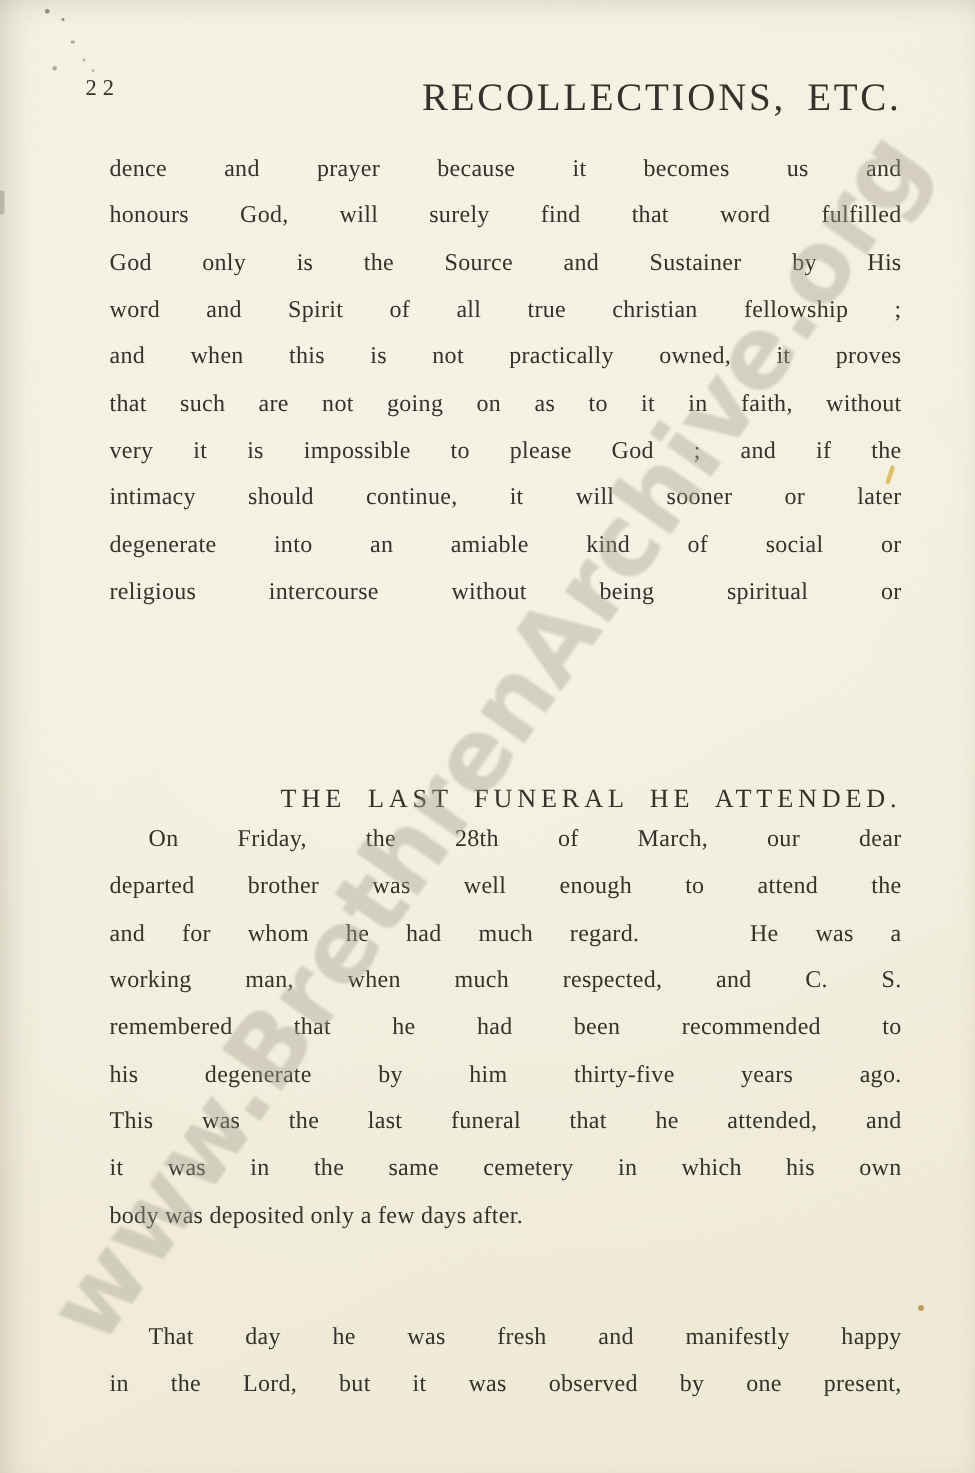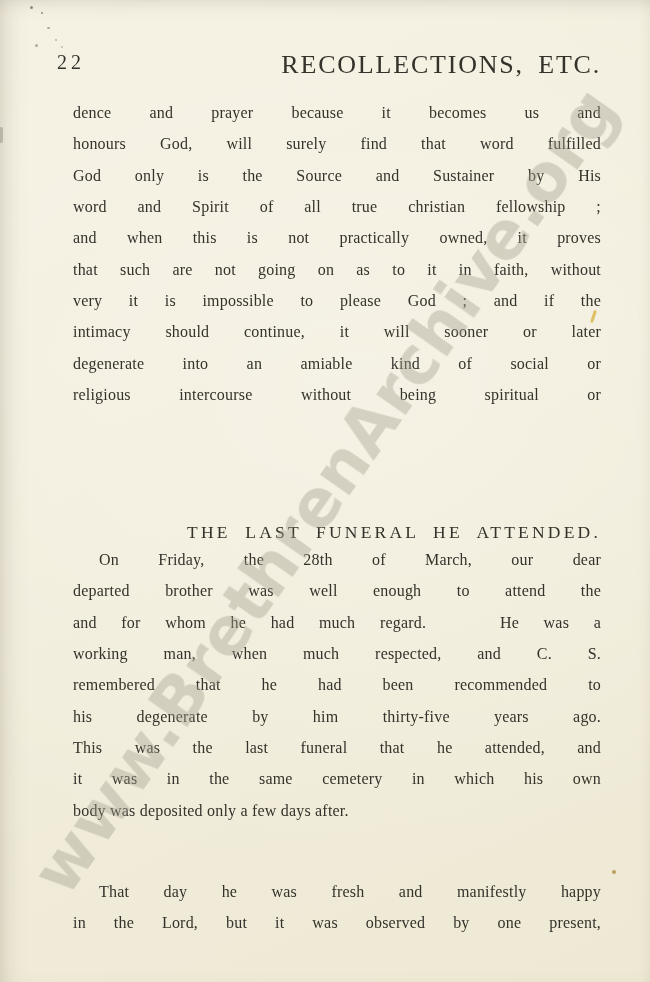--- a/index.html
+++ b/index.html
@@ -28,21 +28,21 @@
       inset 0 14px 22px -16px rgba(110,100,80,0.22),
       inset -10px 0 18px -14px rgba(110,100,80,0.12);
   }
   
   .header{
     position:absolute;left:56px;right:49px;top:50px;height:24px;
     font-size:19px;letter-spacing:1.5px;
   }
   .page-number{
     position:absolute;left:1px;top:1px;
-    letter-spacing:4px;font-size:20px;
+    letter-spacing:4px;font-size:15px;
   }
   .running-title{
     position:absolute;left:0;right:0;top:0;
     text-align:right;word-spacing:6px;letter-spacing:1.8px;
     font-size:26px;
   }
   .paragraph{position:absolute;left:56px;width:545px;}
   .p1{top:97px;}
   .p2{top:544px;}
   .p3{top:876px;}

